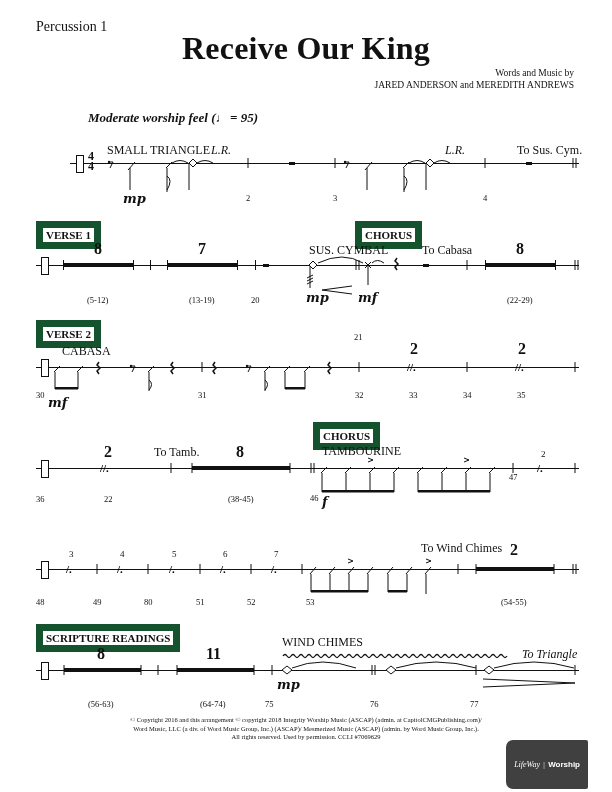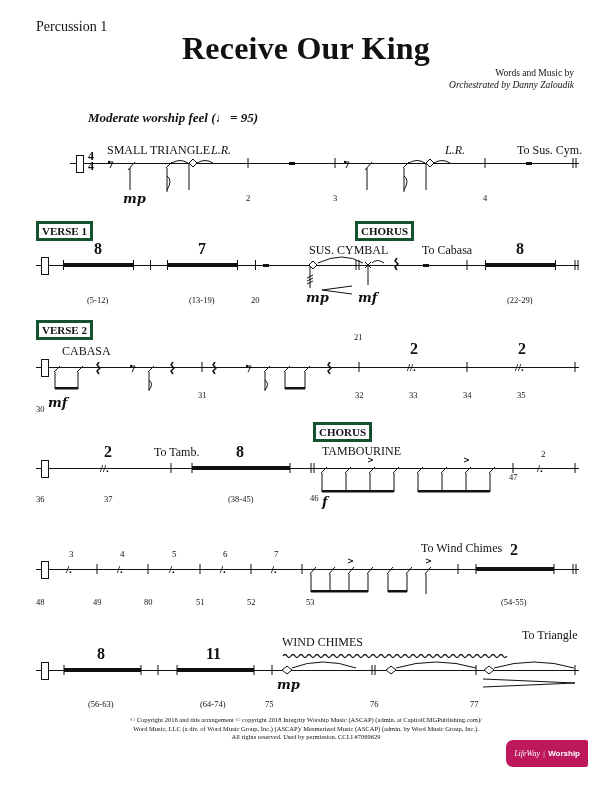--- a/index.html
+++ b/index.html
@@ -6,44 +6,44 @@
   body { width: 612px; height: 792px; position: relative; overflow: hidden; font-family: "Liberation Serif", "DejaVu Serif", serif; color: #111; }
   .abs { position: absolute; }
   .part-name { left: 36px; top: 19px; font-size: 14px; }
   .title { left: 0; width: 612px; top: 30px; text-align: center; font-size: 32px; font-weight: bold; letter-spacing: 0.2px; }
   .credits { right: 38px; top: 67px; text-align: right; font-size: 9.5px; line-height: 12px; }
   .credits .it { font-style: italic; }
   .tempo { left: 88px; top: 110px; font-size: 13px; font-style: italic; font-weight: bold; }
   .tempo .note { font-style: normal; font-weight: normal; font-size: 12px; }
   .system { position: absolute; left: 0; width: 612px; }
   .staff-line { position: absolute; height: 1px; background: #111; }
-  .rehearsal { position: absolute; border: 3px solid #14532d; font-weight: bold; font-size: 11px; padding: 1px 3px; background: #fff; }
+  .rehearsal { position: absolute; border: 7px solid #14532d; font-weight: bold; font-size: 11px; padding: 1px 3px; background: #fff; }
   .label { position: absolute; font-size: 12px; white-space: nowrap; }
   .label.it { font-style: italic; }
   .mnum { position: absolute; font-size: 8.5px; white-space: nowrap; }
   .bignum { position: absolute; font-size: 16px; font-weight: bold; }
   .smallnum { position: absolute; font-size: 9px; }
   .dyn { position: absolute; font-size: 13px; font-style: italic; font-weight: bold; font-family: "DejaVu Serif", serif; }
   .barline { position: absolute; width: 1px; background: #111; }
   .mmrest { position: absolute; height: 4px; background: #111; }
   .clef { position: absolute; width: 6px; height: 16px; border: 1.5px solid #111; background: #fff; }
   .footer { left: 0; width: 612px; top: 716px; text-align: center; font-size: 6.5px; line-height: 8.5px; }
-  .logo { right: 24px; top: 740px; background: #be185d; color: #fff; font-size: 8px; padding: 9px 8px; border-radius: 7px 2px 2px 7px; font-family: "Liberation Sans", sans-serif; }
+  .logo { right: 24px; top: 740px; background: #404040; color: #fff; font-size: 8px; padding: 20px 8px; border-radius: 7px 2px 2px 7px; font-family: "Liberation Sans", sans-serif; }
   .logo .sep { margin: 0 3px; color: #bbb; }
   .logo .b { font-weight: bold; }
   svg { position: absolute; overflow: visible; }
 </style>
 </head>
 <body>
 
 <div class="abs part-name">Percussion 1</div>
 <div class="abs title">Receive Our King</div>
 <div class="abs credits">
   <div>Words and Music by</div>
-  <div class="it">Orchestrated by Danny Zaloudik</div>
+  <div>JARED ANDERSON and MEREDITH ANDREWS</div>
 </div>
 <div class="abs tempo">
   <span>Moderate worship feel (</span><span class="note">♩</span> <span>= 95)</span>
 </div>
 
 <div class="system" style="top:0;height:210px;">
   <div class="staff-line" style="left:70px;width:509px;top:163px;"></div>
   <div class="clef" style="left:76px;top:155px;"></div>
   <div class="abs" style="left:88px;top:151px;font-weight:bold;font-size:12px;line-height:10px;text-align:center;">
     <div>4</div>
@@ -178,21 +178,21 @@
     <path d="M330 362 l-2 3 l3 3 l-3 3 l2 3" stroke="#111" fill="none" stroke-width="1.5"></path>
     <line x1="359" y1="362" x2="359" y2="372" stroke="#111"></line>
 
     <text x="407" y="371" font-size="11" font-weight="bold" font-family="Liberation Serif, serif">//.</text>
     <line x1="467" y1="362" x2="467" y2="372" stroke="#111"></line>
     <text x="515" y="371" font-size="11" font-weight="bold" font-family="Liberation Serif, serif">//.</text>
     <line x1="575" y1="362" x2="575" y2="372" stroke="#111"></line>
   </svg>
   <div class="bignum" style="left:410px;top:340px;">2</div>
   <div class="bignum" style="left:518px;top:340px;">2</div>
-  <div class="mnum" style="left:36px;top:404px;text-align:center;">30</div>
+  <div class="mnum" style="left:36px;top:390px;text-align:center;">30</div>
   <div class="dyn" style="left:48px;top:395px;">mf</div>
   <div class="mnum" style="left:198px;top:390px;">31</div>
   <div class="mnum" style="left:355px;top:390px;">32</div>
   <div class="mnum" style="left:409px;top:390px;">33</div>
   <div class="mnum" style="left:463px;top:390px;">34</div>
   <div class="mnum" style="left:517px;top:390px;">35</div>
 </div>
 
 <div class="system" style="top:0;height:515px;">
   <div class="staff-line" style="left:36px;width:543px;top:468px;"></div>
@@ -232,21 +232,21 @@
     <line x1="513" y1="463" x2="513" y2="473" stroke="#111"></line>
     <text x="537" y="472" font-size="11" font-weight="bold" font-family="Liberation Serif, serif">/.</text>
     <line x1="575" y1="463" x2="575" y2="473" stroke="#111"></line>
   </svg>
   <div class="label" style="left:154px;top:445px;">To Tamb.</div>
   <div class="bignum" style="left:236px;top:443px;">8</div>
   <div class="rehearsal" style="left:313px;top:422px;">CHORUS</div>
   <div class="label" style="left:322px;top:444px;">TAMBOURINE</div>
   <div class="smallnum" style="left:541px;top:449px;">2</div>
   <div class="mnum" style="left:36px;top:494px;">36</div>
-  <div class="mnum" style="left:104px;top:494px;">37</div>
+  <div class="mnum" style="left:104px;top:494px;">22</div>
   <div class="mnum" style="left:228px;top:494px;">(38-45)</div>
   <div class="mnum" style="left:310px;top:493px;">46</div>
   <div class="dyn" style="left:322px;top:494px;">f</div>
   <div class="mnum" style="left:509px;top:472px;text-align:right;">47</div>
 </div>
 
 <div class="system" style="top:0;height:620px;">
   <div class="staff-line" style="left:36px;width:543px;top:569px;"></div>
   <div class="clef" style="left:41px;top:561px;"></div>
   <div class="smallnum" style="left:69px;top:549px;">3</div>
@@ -299,20 +299,21 @@
   <div class="mnum" style="left:36px;top:597px;">48</div>
   <div class="mnum" style="left:93px;top:597px;">49</div>
   <div class="mnum" style="left:144px;top:597px;">80</div>
   <div class="mnum" style="left:196px;top:597px;">51</div>
   <div class="mnum" style="left:247px;top:597px;">52</div>
   <div class="mnum" style="left:298px;top:597px;padding-left:8px;">53</div>
   <div class="mnum" style="left:501px;top:597px;">(54-55)</div>
 </div>
 
 <div class="system" style="top:0;height:710px;">
+  <div class="rehearsal" style="left:36px;top:624px;">SCRIPTURE READINGS</div>
   <div class="staff-line" style="left:36px;width:543px;top:670px;"></div>
   <div class="clef" style="left:41px;top:662px;"></div>
   <div class="bignum" style="left:97px;top:645px;">8</div>
   <div class="bignum" style="left:206px;top:645px;">11</div>
   <svg width="612" height="710" style="left:0;top:0;">
     <line x1="64" y1="665" x2="64" y2="675" stroke="#111"></line>
     <rect x="64" y="668" width="77" height="4" fill="#111"></rect>
     <line x1="141" y1="665" x2="141" y2="675" stroke="#111"></line>
     <line x1="158" y1="665" x2="158" y2="675" stroke="#111"></line>
     <line x1="177" y1="665" x2="177" y2="675" stroke="#111"></line>
@@ -331,21 +332,21 @@
     <path d="M396 668 q40 -12 80 0" stroke="#111" fill="none"></path>
     <line x1="476" y1="665" x2="476" y2="675" stroke="#111"></line>
 
     <polygon points="484,670 489,666 494,670 489,674" stroke="#111" fill="#fff"></polygon>
     <path d="M494 668 q40 -12 80 0" stroke="#111" fill="none"></path>
     <line x1="575" y1="665" x2="575" y2="675" stroke="#111"></line>
 
     <path d="M483 679 L575 683 L483 687" stroke="#111" fill="none"></path>
   </svg>
   <div class="label" style="left:282px;top:635px;">WIND CHIMES</div>
-  <div class="label" style="left:522px;top:628px;">To Triangle</div>
+  <div class="label" style="left:522px;top:647px;font-style:italic;">To Triangle</div>
   <div class="dyn" style="left:277px;top:677px;">mp</div>
   <div class="mnum" style="left:88px;top:699px;">(56-63)</div>
   <div class="mnum" style="left:200px;top:699px;">(64-74)</div>
   <div class="mnum" style="left:265px;top:699px;">75</div>
   <div class="mnum" style="left:370px;top:699px;">76</div>
   <div class="mnum" style="left:470px;top:699px;">77</div>
 </div>
 
 <div class="abs footer">
   <div>© Copyright 2016 and this arrangement © copyright 2018 Integrity Worship Music (ASCAP) (admin. at CapitolCMGPublishing.com)/</div>

